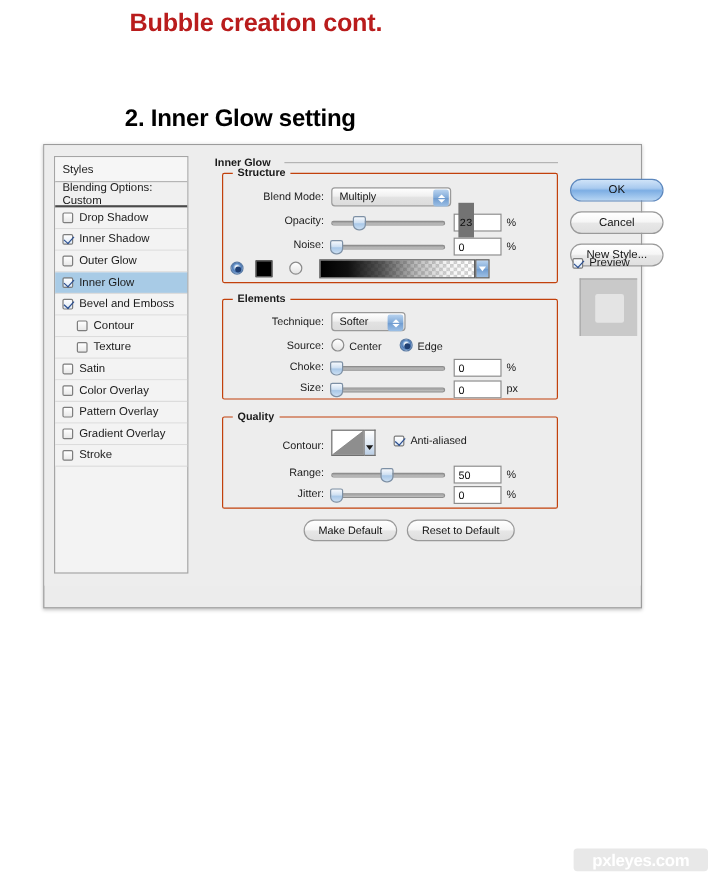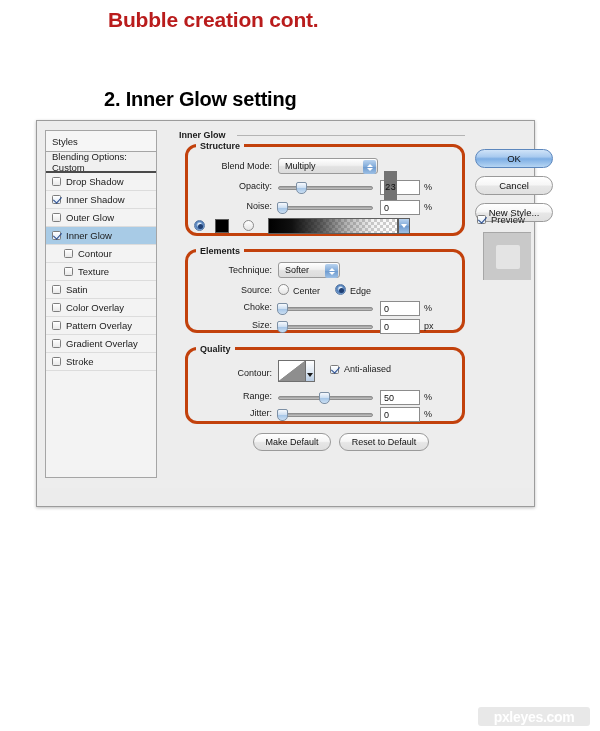--- a/index.html
+++ b/index.html
@@ -113,22 +113,22 @@
   }
 
   
   .main-panel {
     position: absolute;
     left: 140px; top: 9px;
     width: 290px; height: 348px;
   }
   .grp {
     position: absolute;
-    border: 3px solid #c2410c;
-    border-radius: 12px;
+    border: 1px solid #c2410c;
+    border-radius: 2px;
   }
   .grp-label {
     position: absolute;
     top: -6px; left: 8px;
     background: #ededed;
     padding: 0 4px;
     font-size: 9px; font-weight: bold;
     color: #1a1a1a;
   }
   .sect-title {
@@ -387,20 +387,24 @@
             <span>Inner Shadow</span>
           </div>
           <div class="style-item">
             <span class="cbox"></span>
             <span>Outer Glow</span>
           </div>
           <div class="style-item selected">
             <span class="cbox checked"></span>
             <span>Inner Glow</span>
           </div>
+          <div class="style-item">
+            <span class="cbox checked"></span>
+            <span>Bevel and Emboss</span>
+          </div>
           <div class="style-item indent">
             <span class="cbox"></span>
             <span>Contour</span>
           </div>
           <div class="style-item indent">
             <span class="cbox"></span>
             <span>Texture</span>
           </div>
           <div class="style-item">
             <span class="cbox"></span>

